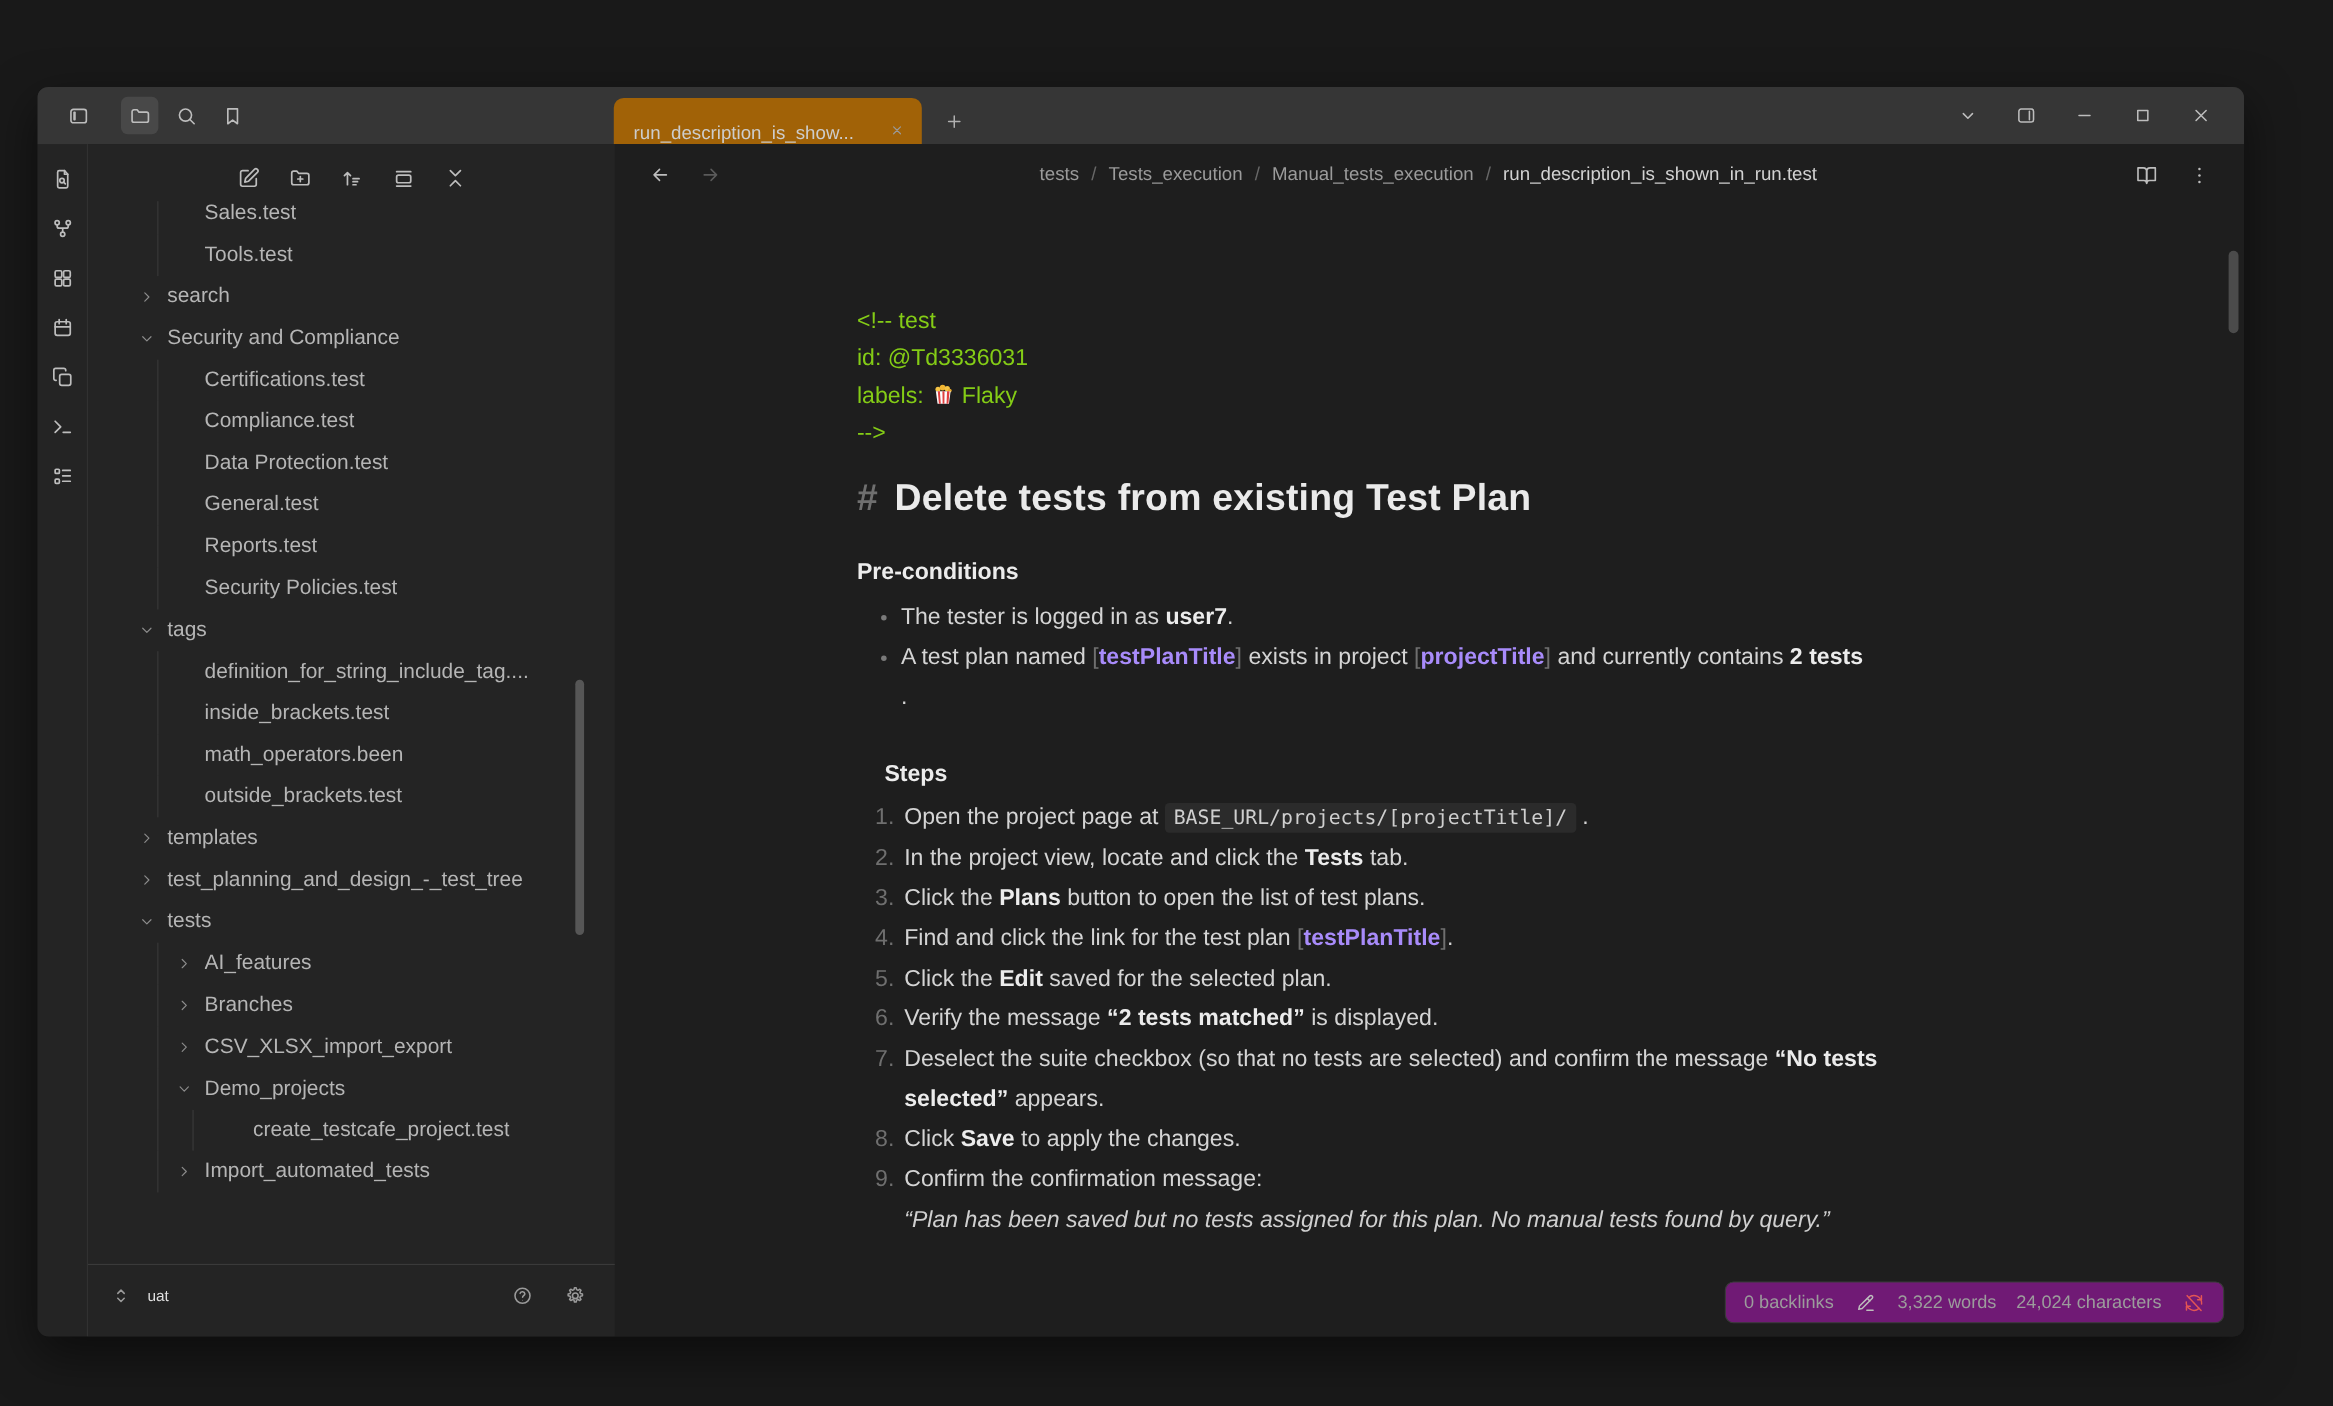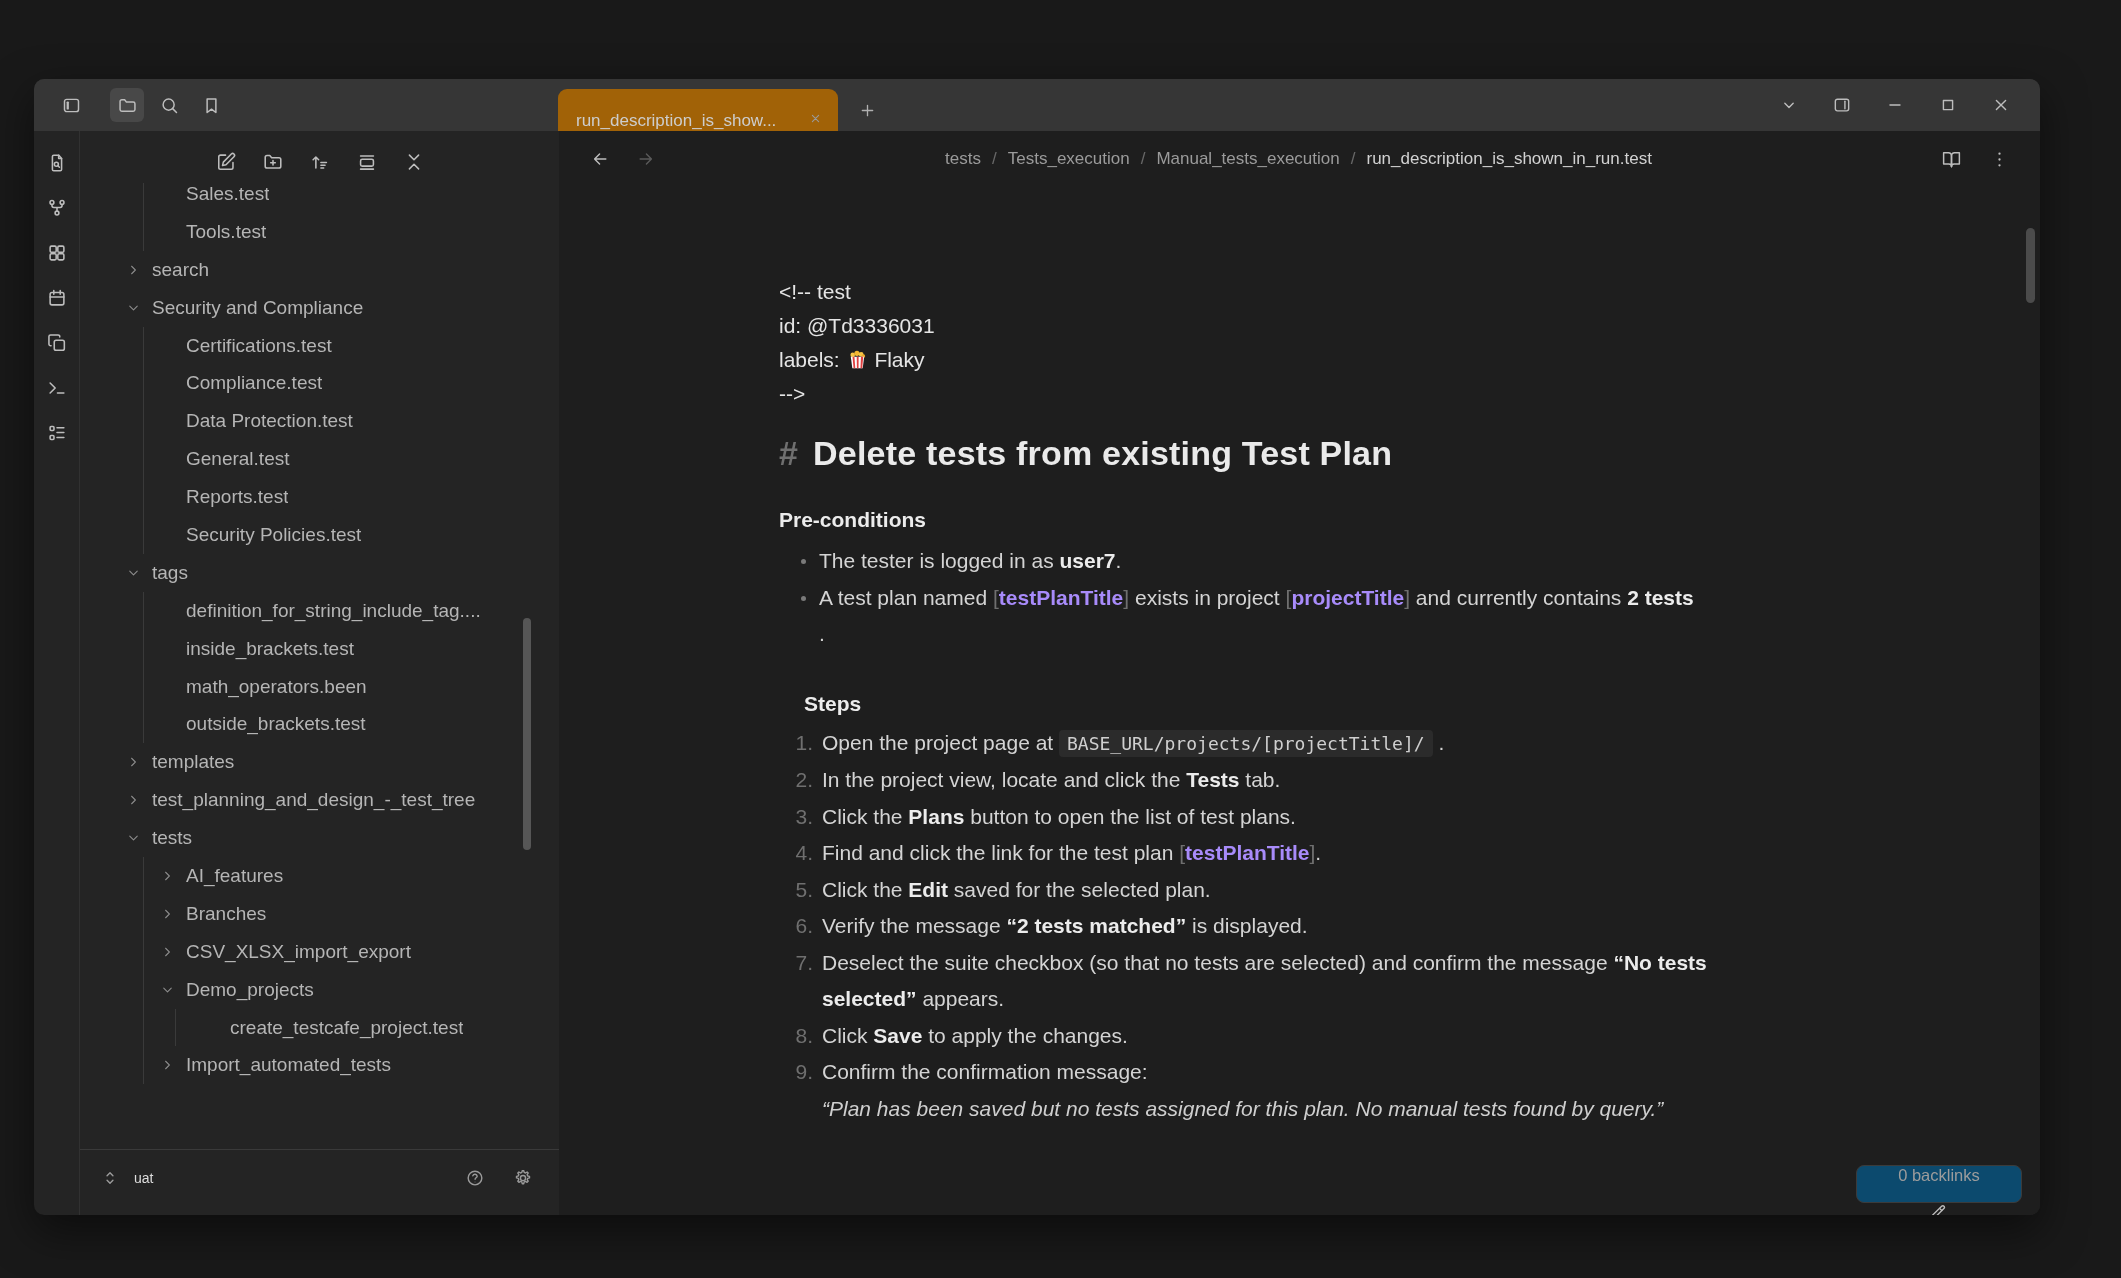--- a/index.html
+++ b/index.html
@@ -71,21 +71,21 @@
                 font-size:17px; color:#9b9b9b; white-space:nowrap; min-width:0; }
   .crumb-sep { color:#686868; }
   .crumb-last { color:#d2d2d2; }
   .nav-right { display:flex; gap:22px; color:#9f9f9f; }
   .nav-right .icn-btn { width:26px; height:26px; }
   .nav-right svg { width:21px; height:21px; }
 
   .content { flex:1; min-height:0; overflow:hidden; }
   .doc { width:1020px; margin-left:220px; padding-top:88px; font-size:21px; line-height:36.5px; color:#d4d4d4; }
   .comment { line-height:34px; color:#6f6f6f; }
-  .comment .seg-text { color:#e5e5e5;margin-top:18px; }
+  .comment .seg-text { color:#84cc16;margin-top:18px; }
   h1 { font-size:34px; line-height:52px; margin-top:16px; font-weight:700; color:#eaeaea; letter-spacing:.2px; }
   h1 .hash { color:#6f6f6f; font-weight:600; margin-right:15px; }
   .bold-head { margin-top:26px; font-weight:700; color:#ececec; line-height:30px; }
   .steps-head { margin-top:36px;margin-left:25px; }
   ul.pre { margin-top:8px; list-style:none; }
   ul.pre li { display:flex; }
   .dot { width:5px; height:5px; border-radius:50%; background:#7a7a7a; margin:16px 13px 0 22px; flex:none; }
   ol.steps { margin-top:6px; list-style:none; }
   ol.steps li { display:flex; }
   .num { width:34px; flex:none; text-align:right; margin-right:9px; color:#6f6f6f; }
@@ -93,23 +93,23 @@
   .seg-b { font-weight:700; color:#ececec; }
   .seg-link { font-weight:700; color:#a88bfa; }
   .seg-brk { color:#6f6f6f; }
   .seg-code { font-family:"DejaVu Sans Mono", monospace; font-size:18px; background:#2b2b2b;
               border-radius:4px; padding:3px 8px; color:#cfcfcf; }
   .seg-i { font-style:italic; color:#cfcfcf; }
   .seg-emoji svg { width:23px; height:23px; vertical-align:-4px; }
 
   .ed-scrollbar { position:absolute; right:5px; top:97px; width:9px; height:75px; background:#4b4b4b; border-radius:4.5px; }
 
-  .status-pill { position:absolute; right:18px; bottom:12px; height:38px; background:#0c4a6e;
+  .status-pill { position:absolute; right:18px; bottom:12px; height:38px; background:#701a75;
                  border:1px solid #3b3b3b; border-radius:8px; display:flex; align-items:center;
-                 gap:18px; padding:0 16px; font-size:16.5px; color:#9c9c9c;flex-direction:column; }
+                 gap:18px; padding:0 16px; font-size:16.5px; color:#9c9c9c; }
   .status-pill .icn-btn { width:22px; height:22px; }
   .status-pill svg { width:19px; height:19px; }
 </style>
 </head>
 <body>
 
 <div class="window">
 
   <div class="titlebar">
     <div class="tb-left" id="tb-left">

